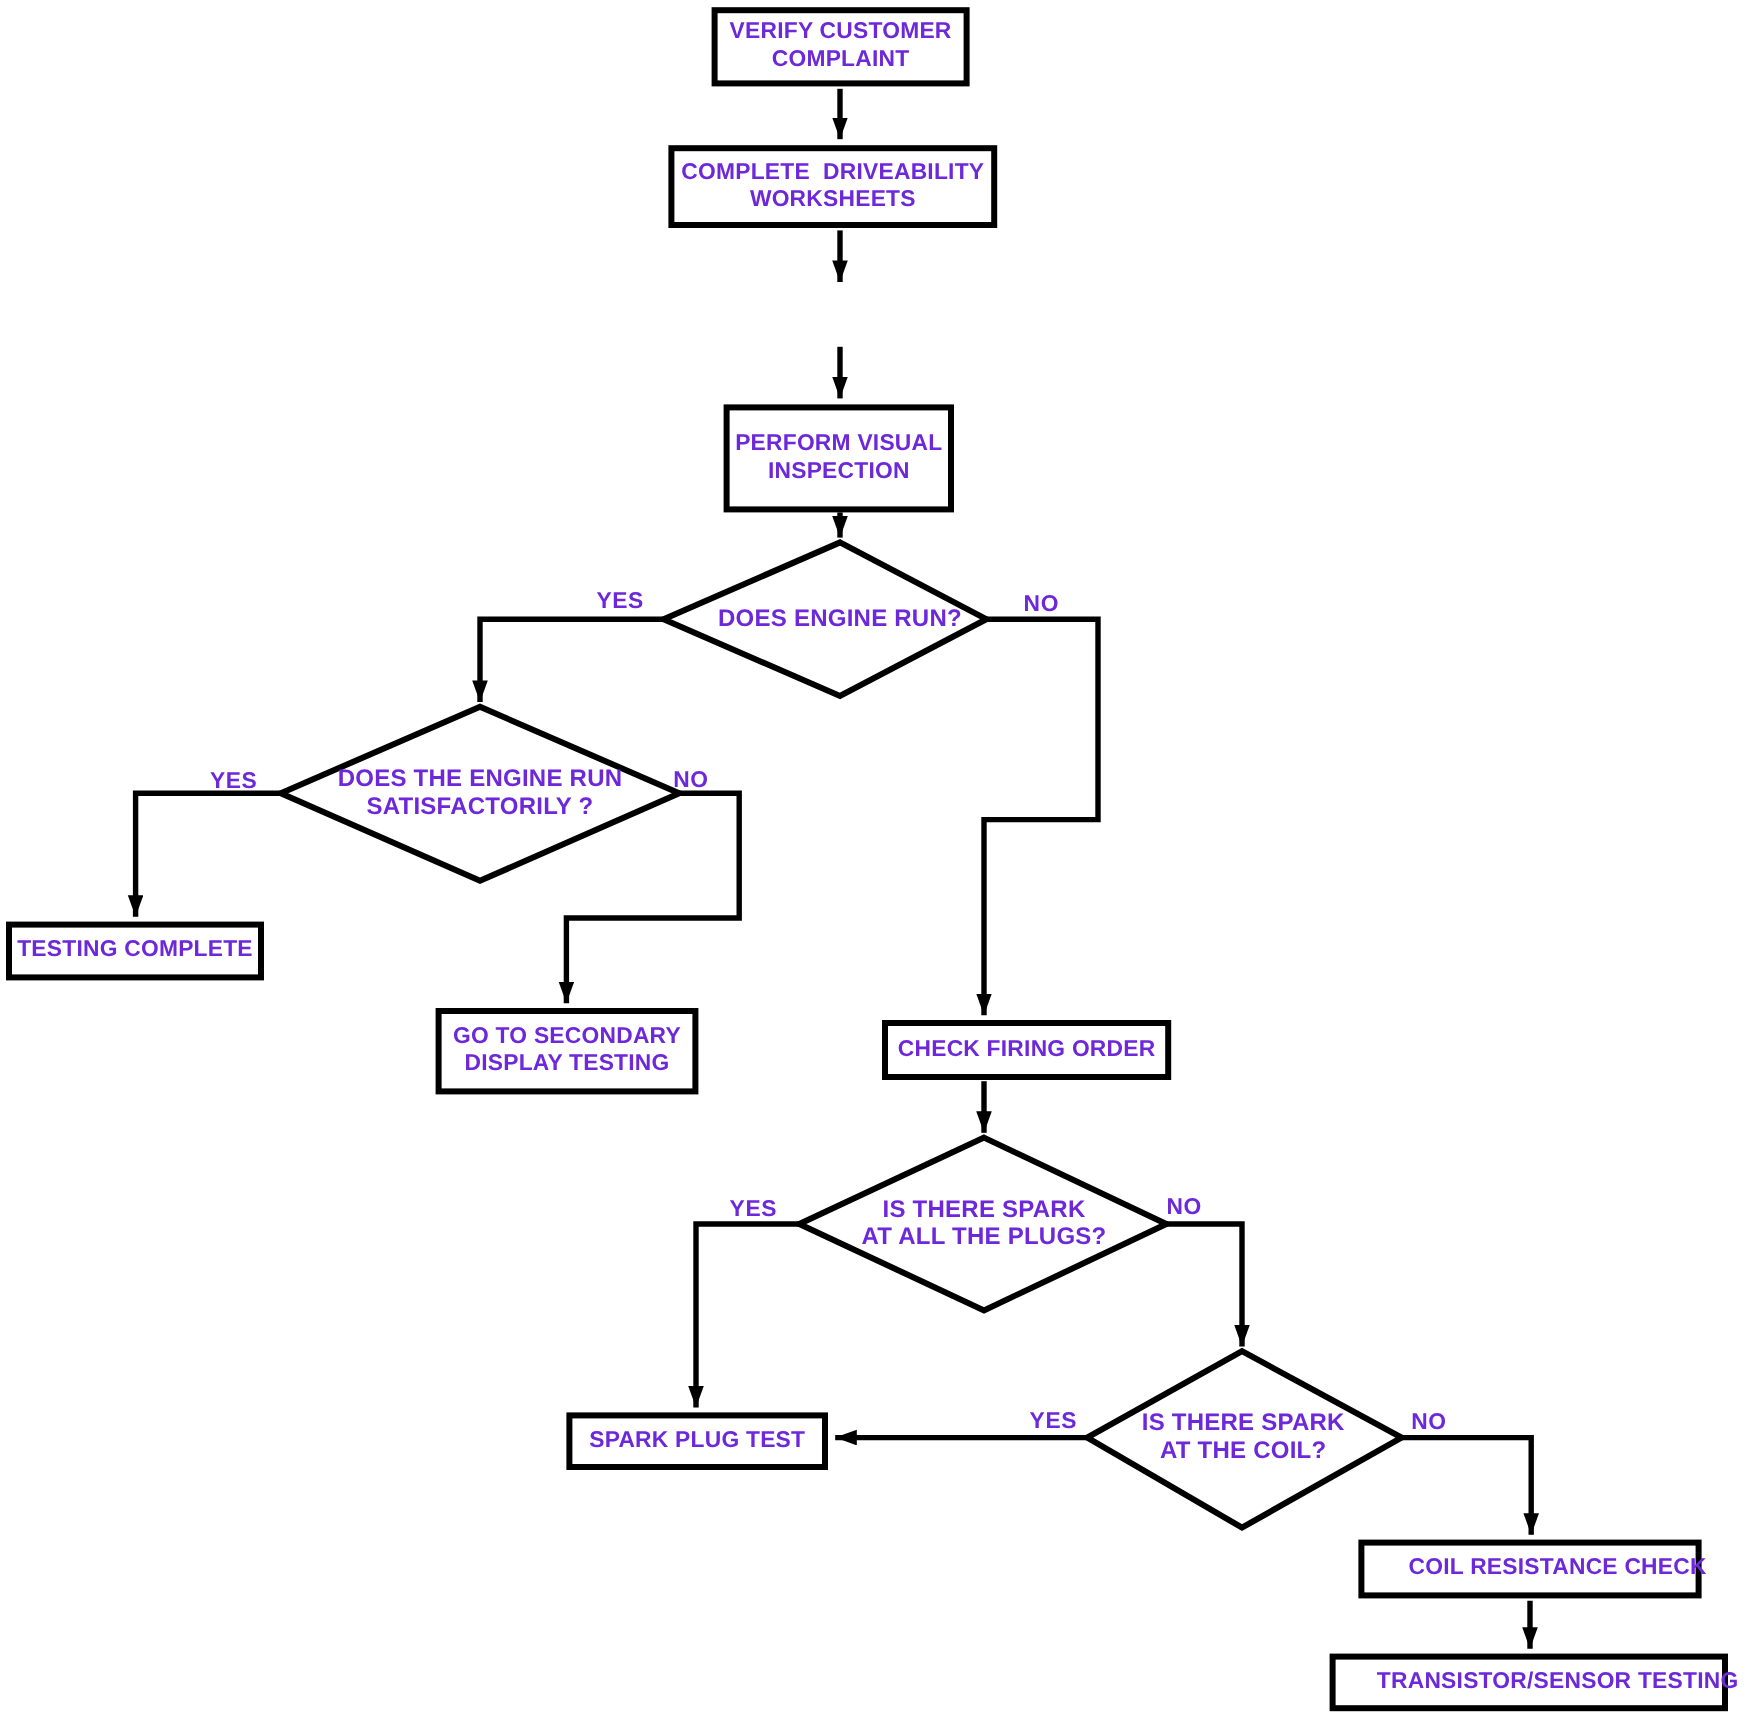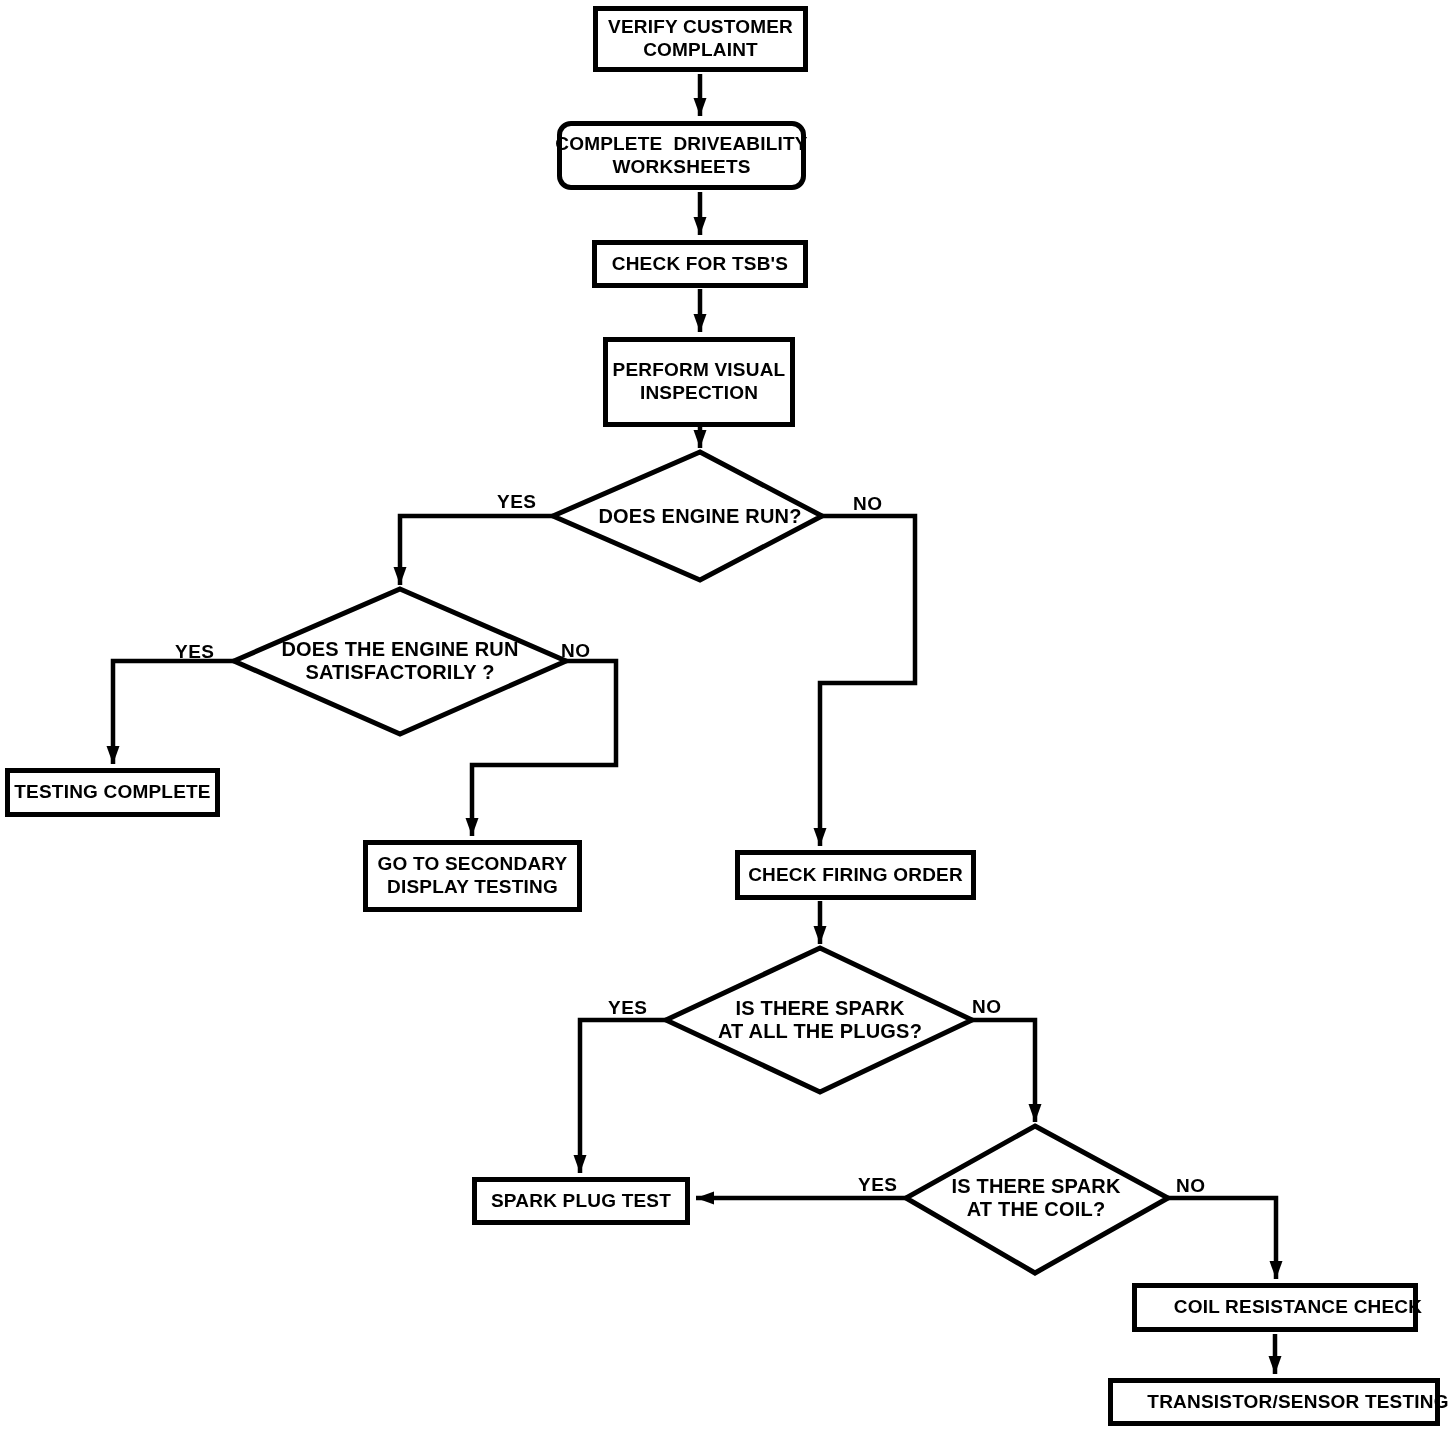--- a/index.html
+++ b/index.html
@@ -6,21 +6,21 @@
     margin: 0;
     padding: 0;
     background: #ffffff;
   }
   #stage {
     position: relative;
     width: 1456px;
     height: 1430px;
     background: #ffffff;
     font-family: "Liberation Sans", sans-serif;
-    color: #000000;
+    color: #6d28d9;
     overflow: hidden;
   }
   #wires {
     position: absolute;
     left: 0;
     top: 0;
   }
   .node {
     position: absolute;
     box-sizing: border-box;
@@ -86,24 +86,23 @@
       <polyline points="972,1020 1035,1020 1035,1122" marker-end="url(#arrow)"></polyline>
       <polyline points="906,1198 696,1198" marker-end="url(#arrow)"></polyline>
       <polyline points="1168,1198 1276,1198 1276,1279" marker-end="url(#arrow)"></polyline>
       <polyline points="1275,1334 1275,1374" marker-end="url(#arrow)"></polyline>
     </g>
   </svg>
 
   <div class="node" style="left:593px; top:6px;   width:215px; height:66px;">VERIFY CUSTOMER
 COMPLAINT</div>
 
-  <div class="node" style="left:557px; top:121px; width:249px; height:69px;border-radius:14px;">COMPLETE  DRIVEABILITY
+  <div class="node" style="left:557px; top:121px; width:274px; height:69px;">COMPLETE  DRIVEABILITY
 WORKSHEETS</div>
 
-  <div class="node" style="left:592px; top:240px; width:216px; height:48px;">CHECK FOR TSB'S</div>
 
   <div class="node" style="left:603px; top:337px; width:192px; height:90px;">PERFORM VISUAL
 INSPECTION</div>
 
   <div class="node" style="left:5px;   top:768px; width:215px; height:49px;">TESTING COMPLETE</div>
 
   <div class="node" style="left:363px; top:840px; width:219px; height:72px;">GO TO SECONDARY
 DISPLAY TESTING</div>
 
   <div class="node" style="left:699px; top:850px; width:241px; height:50px;margin-left:36px;">CHECK FIRING ORDER</div>

